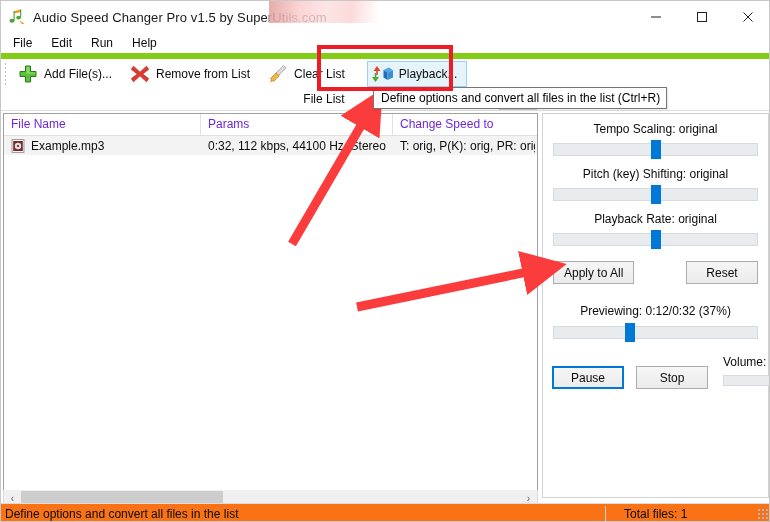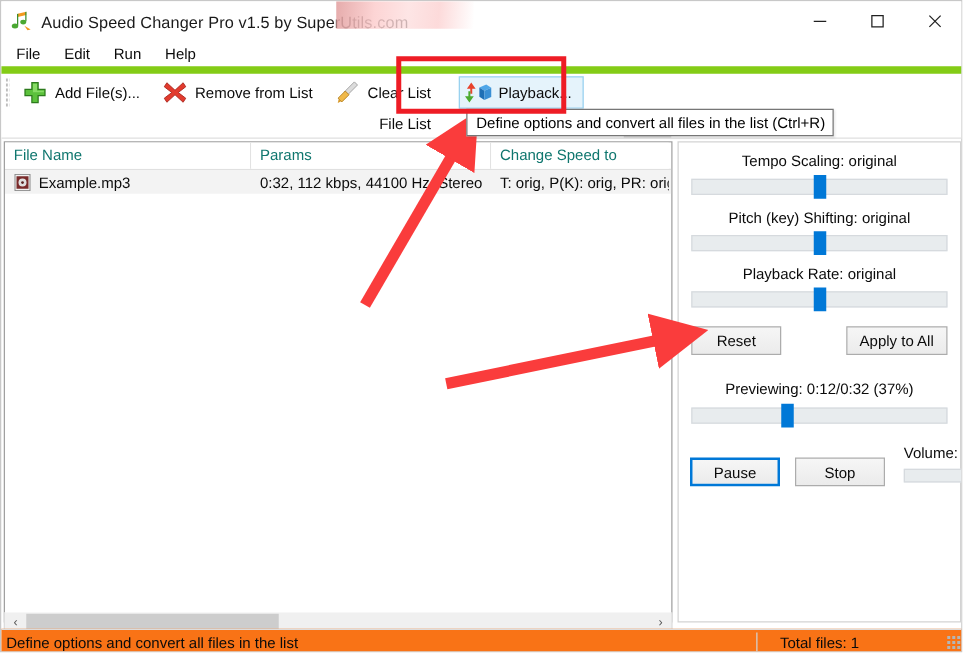--- a/index.html
+++ b/index.html
@@ -150,21 +150,21 @@
     background: #ffffff;
     border: 1px solid #a0a0a0;
     overflow: hidden;
   }
   .lv-header {
     display: flex; height: 22px;
     background: #ffffff;
     border-bottom: 1px solid #e0e0e0;
   }
   .lv-th {
-    font-size: 12px; color: #0f766e;
+    font-size: 12px; color: #6d28d9;
     padding: 3px 0 0 7px;
     border-right: 1px solid #e2e2e2;
     background: #ffffff;
     cursor: default;
     overflow: hidden; white-space: nowrap;
   }
   .lv-th.c0 { width: 197px; }
   .lv-th.c1 { width: 192px; }
   .lv-th.c2 { width: 142px; border-right: none; }
   .lv-row {
@@ -446,22 +446,22 @@
       <div class="thumb" id="thumb-pitch" style="left: 98px;"></div>
     </div>
 
     <div class="ctl-label">Playback Rate: original</div>
     <div class="slider">
       <div class="track"></div>
       <div class="thumb" id="thumb-rate" style="left: 98px;"></div>
     </div>
 
     <div class="btn-row">
+      <div class="btn">Apply to All</div>
       <div class="btn">Reset</div>
-      <div class="btn">Apply to All</div>
     </div>
 
     <div class="prev-label">Previewing: 0:12/0:32 (37%)</div>
     <div class="slider">
       <div class="track"></div>
       <div class="thumb" id="thumb-preview" style="left: 72px;"></div>
     </div>
 
     <div class="play-row">
       <div class="btn focus">Pause</div>

